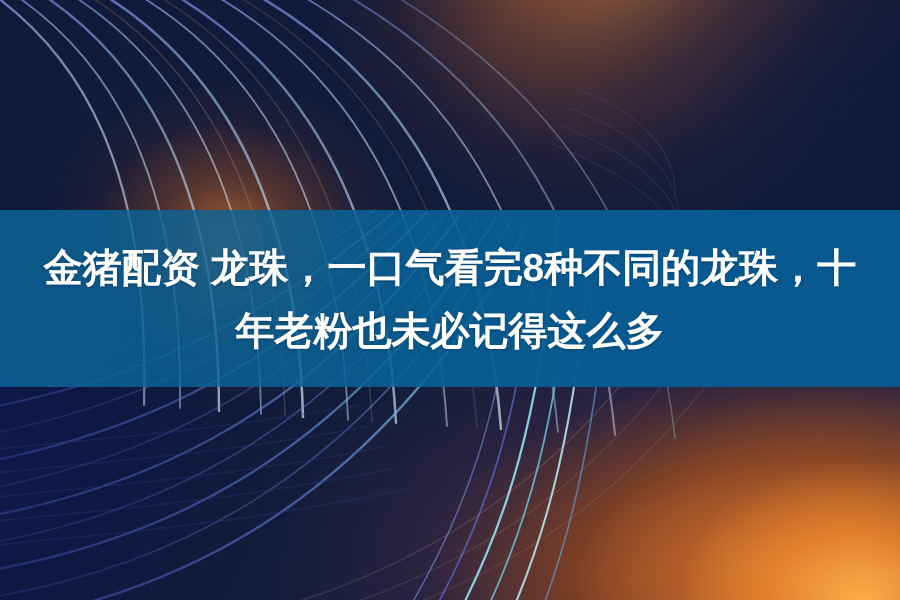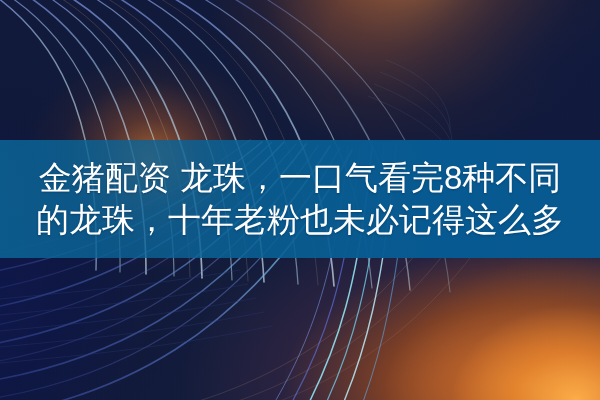--- a/index.html
+++ b/index.html
@@ -76,22 +76,22 @@
         rgba(7,89,144,1) 100%);
     display: flex;
     align-items: center;
     justify-content: center;
   }
 
   .band-text {
     width: 548px;
     margin: 0;
     color: #ffffff;
-    font-size: 33px;
-    font-weight: normal;
+    font-size: 26px;
+    font-weight: bold;
     line-height: 42px;
     text-align: center;
     letter-spacing: 0px;
     text-shadow: 0 1px 2px rgba(0,30,60,0.35);
     white-space: pre-wrap;
   }
 </style>
 </head>
 <body>
 

